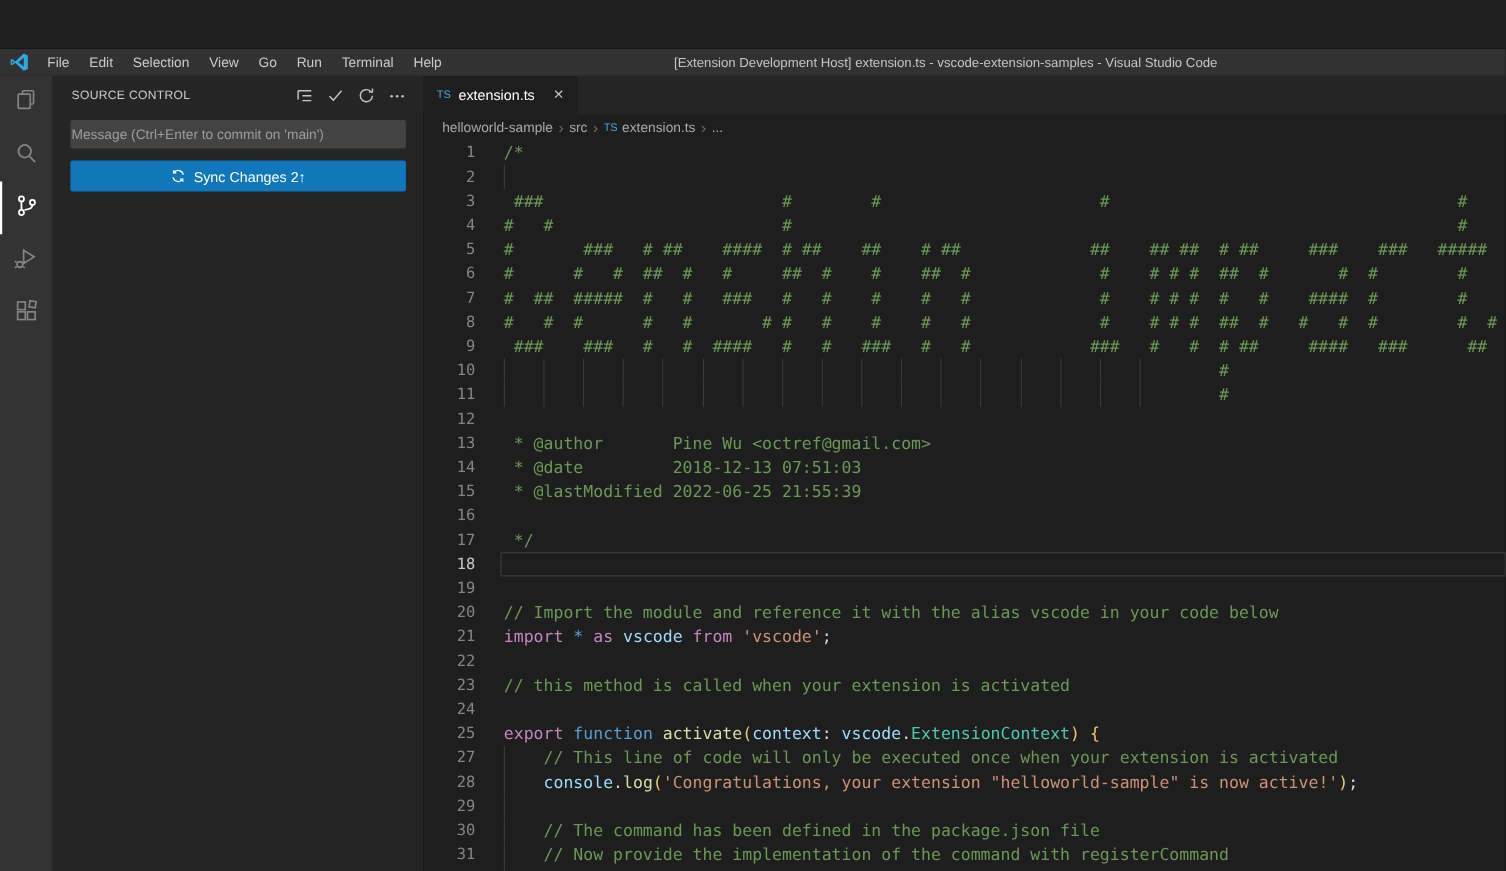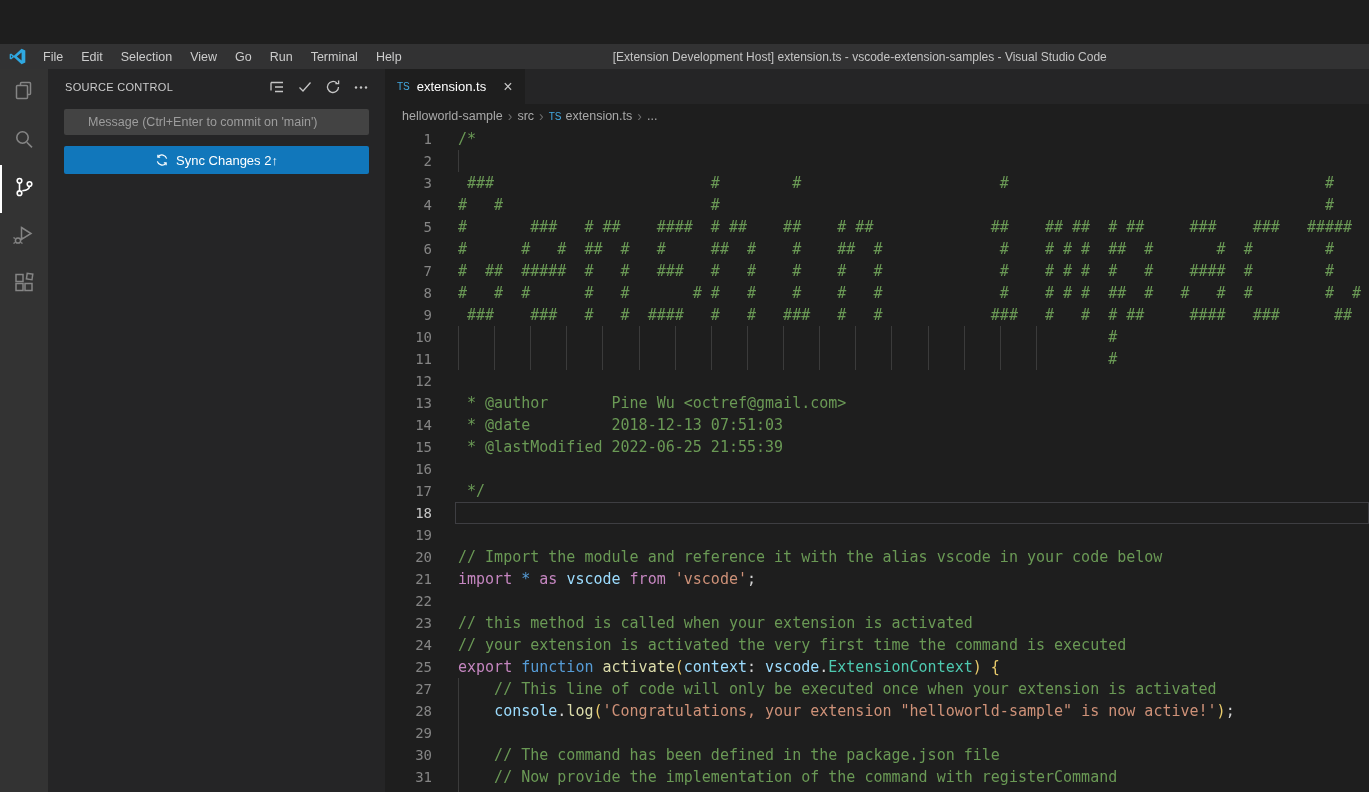--- a/index.html
+++ b/index.html
@@ -23,21 +23,21 @@
               color:#858585; border-left:2px solid transparent; border-right:2px solid transparent; }
   .act-item.active { color:#ffffff; border-left:2px solid #ffffff; }
   .act-item svg { width:24px; height:24px; }
 
   .sidebar { width:337px; background:#252526; flex:none; }
   .sb-header { height:35px; display:flex; align-items:center; padding:0 16px 0 17px; }
   .sb-title { font-size:11px; color:#cccccc; letter-spacing:0.3px; }
   .sb-actions { margin-left:auto; display:flex; align-items:center; gap:12px; color:#c5c5c5; }
   .sb-actions svg { width:16px; height:16px; display:block; }
   .commit-input { display:block; width:305px; margin:5px 16px 0; height:26px; background:#434343;
-                  border:none; outline:none; color:#bbbbbb; font-size:12.5px; padding:0 24px;
+                  border:none; outline:none; color:#bbbbbb; font-size:12.5px; padding:0 1px;
                   border-radius:2px; font-family:"Liberation Sans",sans-serif; }
   .commit-input::placeholder { color:#9d9d9d; }
   .sync-btn { width:305px; margin:11px 16px 0; height:28px; border:none; border-radius:2px;
               color:#ffffff; font-size:13px; display:flex; align-items:center; justify-content:center;
               gap:7px; font-family:"Liberation Sans",sans-serif; cursor:pointer; }
   .sync-btn svg { width:14px; height:14px; }
 
   .editor { flex:1; min-width:0; display:flex; flex-direction:column; background:#1e1e1e; }
   .tabbar { height:35px; background:#252526; display:flex; flex:none; }
   .tab { background:#1e1e1e; display:flex; align-items:center; padding:0 12px; gap:7px;
@@ -223,21 +223,21 @@
           <div class="line"><span class="ln">14</span><span class="lt"><span class="tok-comment"> * @date         2018-12-13 07:51:03</span></span></div>
           <div class="line"><span class="ln">15</span><span class="lt"><span class="tok-comment"> * @lastModified 2022-06-25 21:55:39</span></span></div>
           <div class="line"><span class="ln">16</span></div>
           <div class="line"><span class="ln">17</span><span class="lt"><span class="tok-comment"> */</span></span></div>
           <div class="line current"><span class="ln">18</span><span class="lt"></span></div>
           <div class="line"><span class="ln">19</span></div>
           <div class="line"><span class="ln">20</span><span class="lt"><span class="tok-comment">// Import the module and reference it with the alias vscode in your code below</span></span></div>
           <div class="line"><span class="ln">21</span><span class="lt"><span class="tok-kw">import</span><span class="tok-punc"> </span><span class="tok-kw2">*</span><span class="tok-punc"> </span><span class="tok-kw">as</span><span class="tok-punc"> </span><span class="tok-var">vscode</span><span class="tok-punc"> </span><span class="tok-kw">from</span><span class="tok-punc"> </span><span class="tok-str">'vscode'</span><span class="tok-punc">;</span></span></div>
           <div class="line"><span class="ln">22</span><span class="lt"></span></div>
           <div class="line"><span class="ln">23</span><span class="lt"><span class="tok-comment">// this method is called when your extension is activated</span></span></div>
-          <div class="line"><span class="ln">24</span><span class="lt"><span class="tok-comment">// your extension is activated the very first time the command is executed</span></span></div>
+          <div class="line"><span class="ln">24</span></div>
           <div class="line"><span class="ln">25</span><span class="lt"><span class="tok-kw">export</span><span class="tok-punc"> </span><span class="tok-kw2">function</span><span class="tok-punc"> </span><span class="tok-fn">activate</span><span class="tok-gold">(</span><span class="tok-var">context</span><span class="tok-punc">: </span><span class="tok-var">vscode</span><span class="tok-punc">.</span><span class="tok-type">ExtensionContext</span><span class="tok-gold">)</span><span class="tok-punc"> </span><span class="tok-gold">{</span></span></div>
           <div class="line"><span class="ln">27</span><span class="guide" style="left: 73px;"></span><span class="lt"><span class="tok-comment">    // This line of code will only be executed once when your extension is activated</span></span></div>
           <div class="line"><span class="ln">28</span><span class="guide" style="left: 73px;"></span><span class="lt"><span class="tok-punc">    </span><span class="tok-var">console</span><span class="tok-punc">.</span><span class="tok-fn">log</span><span class="tok-gold">(</span><span class="tok-str">'Congratulations, your extension "helloworld-sample" is now active!'</span><span class="tok-gold">)</span><span class="tok-punc">;</span></span></div>
           <div class="line"><span class="ln">29</span><span class="guide" style="left: 73px;"></span><span class="lt"></span></div>
           <div class="line"><span class="ln">30</span><span class="guide" style="left: 73px;"></span><span class="lt"><span class="tok-comment">    // The command has been defined in the package.json file</span></span></div>
           <div class="line"><span class="ln">31</span><span class="guide" style="left: 73px;"></span><span class="lt"><span class="tok-comment">    // Now provide the implementation of the command with registerCommand</span></span></div>
           <div class="line"><span class="ln">32</span><span class="guide" style="left: 73px;"></span></div>
           <div class="line"><span class="ln">33</span><span class="guide" style="left: 73px;"></span><span class="lt"><span class="tok-punc">    </span><span class="tok-kw2">let</span><span class="tok-punc"> </span><span class="tok-var whl">disposable</span><span class="tok-punc"> = </span><span class="tok-var">vscode</span><span class="tok-punc">.</span><span class="tok-var">commands</span><span class="tok-punc">.</span><span class="tok-fn">registerCommand</span><span class="tok-gold">(</span><span class="tok-str">'helloworld-sample.helloWorld'</span><span class="tok-punc">, </span><span class="tok-gold">()</span><span class="tok-punc"> </span><span class="tok-kw2">=&gt;</span><span class="tok-punc"> </span><span class="tok-gold">{</span></span></div>
         </div>
     </div>

